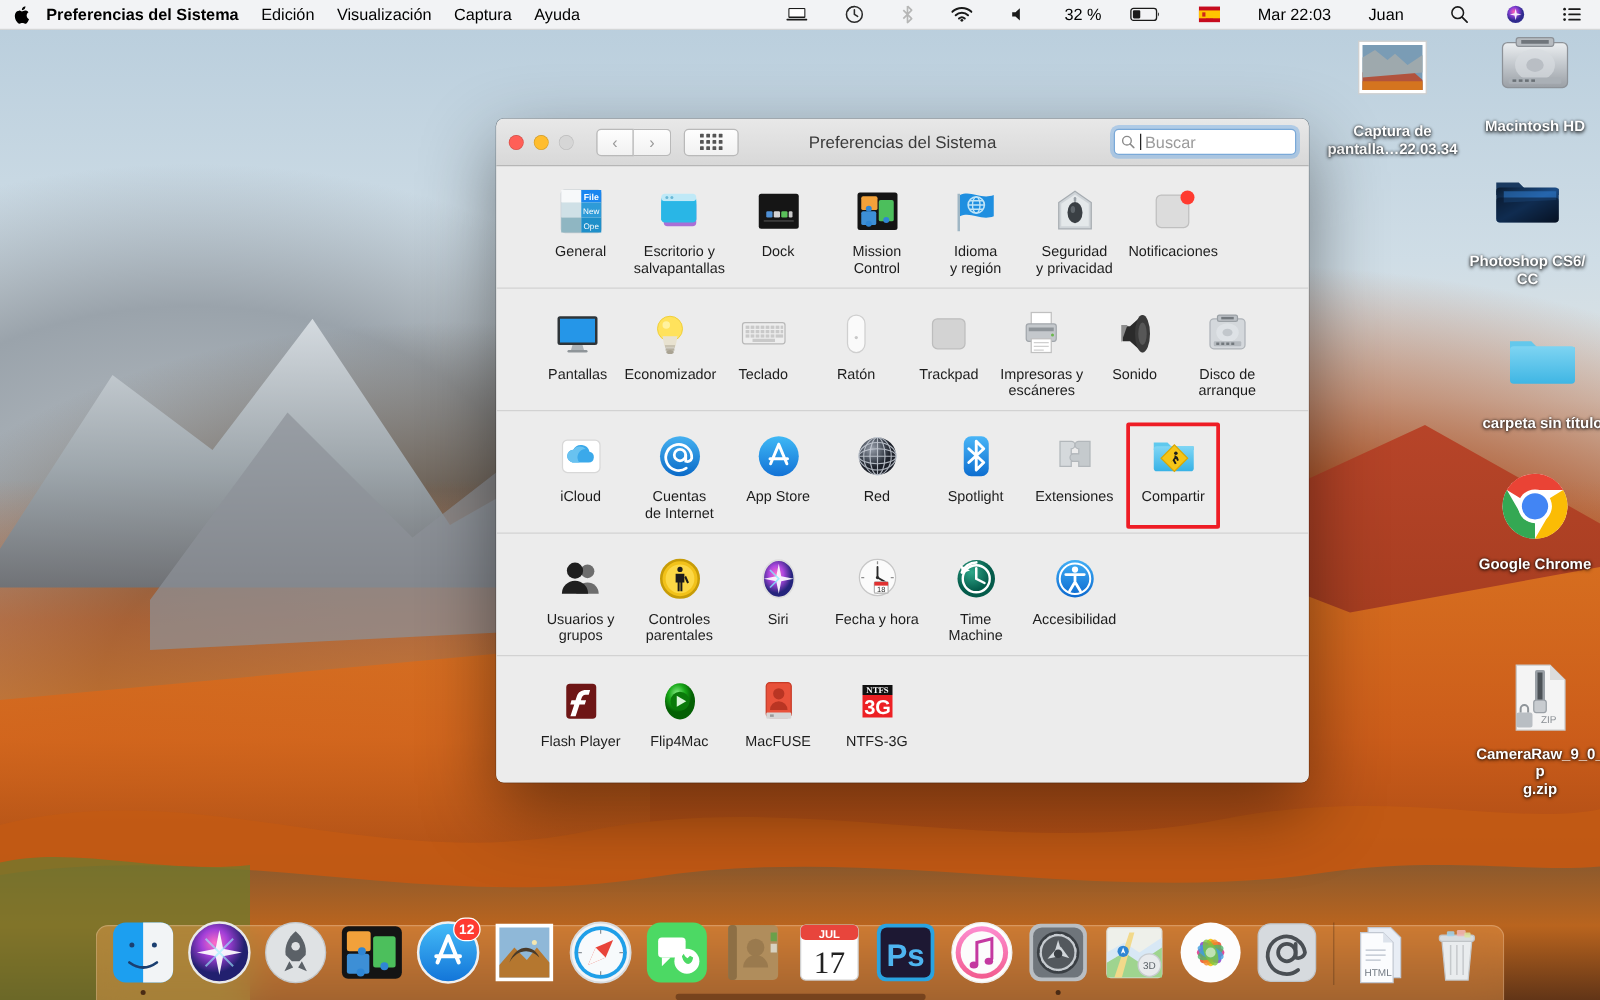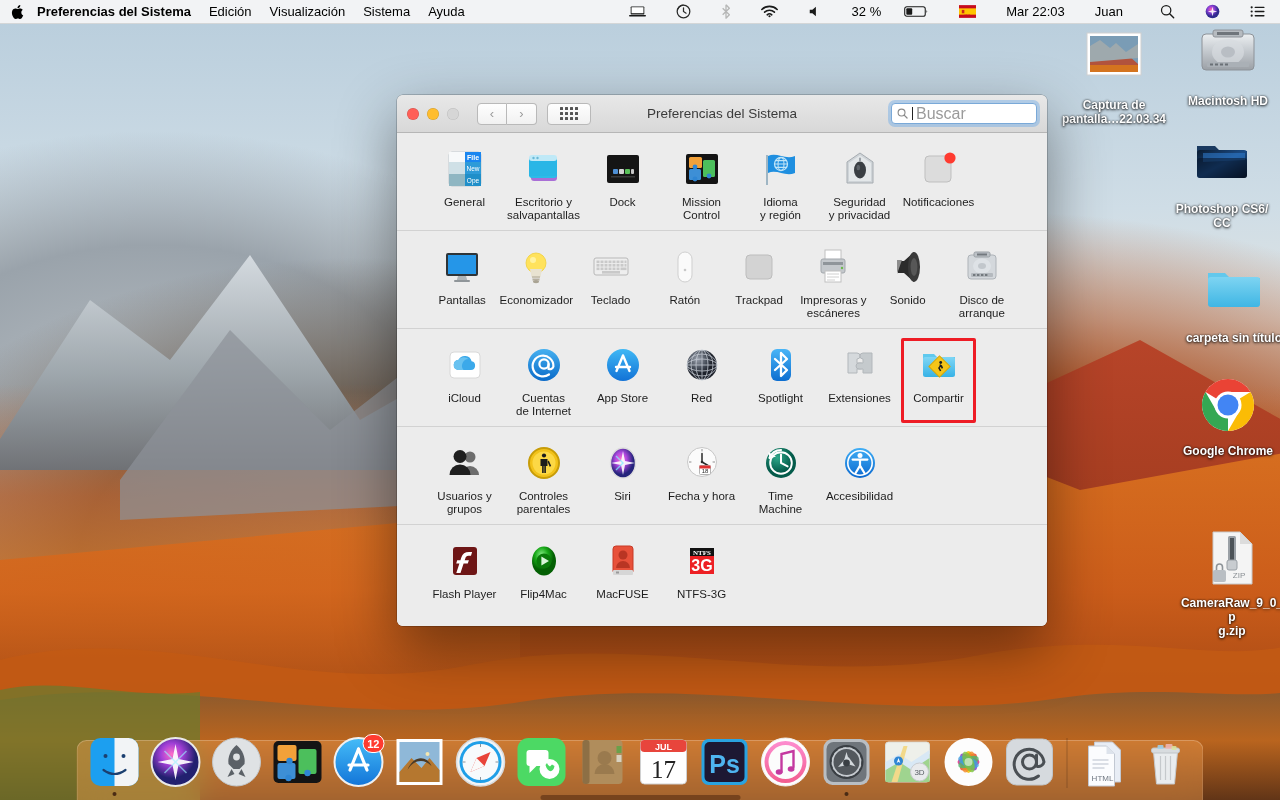--- a/index.html
+++ b/index.html
@@ -113,21 +113,21 @@
     font-size: 13.5px; color: #3b3b3b; pointer-events: none;
   }
   #sp-search {
     margin-left: auto; width: 146px; height: 21px; border-radius: 4px;
     background: #fff; border: 1px solid #7aa9d8;
     box-shadow: 0 0 0 3px rgba(110,170,230,.45);
     display: flex; align-items: center; padding: 0 5px; gap: 3px; position: relative; z-index: 2;
   }
   #sp-search .sicon { color: #8a8a8a; display: flex; }
   #sp-search .caret { width: 1px; height: 13px; background: #222; margin-left: 1px; }
-  #sp-search .ph { font-size: 16px; color: #9a9a9a; }
+  #sp-search .ph { font-size: 13px; color: #9a9a9a; }
 
   #sp-body { flex: 1; background: #ececec; overflow: hidden; }
   .pane-row {
     display: flex; padding: 14px 28px 8px 28px;
     border-bottom: 1px solid #d2d2d2;
   }
   .pane-row.last { border-bottom: none; }
   .pref {
     width: 79px; display: flex; flex-direction: column; align-items: center;
     position: relative;
@@ -212,21 +212,21 @@
 
 <div id="menubar">
   <div class="apple">
     <svg width="13" height="16" viewBox="0 0 26 32" aria-hidden="true">
       <path fill="#000" d="M20.6 16.9c0-3.5 2.9-5.2 3-5.3-1.6-2.4-4.2-2.7-5.1-2.7-2.2-.2-4.2 1.3-5.3 1.3s-2.8-1.3-4.6-1.2C6.3 9 4.1 10.4 2.9 12.6c-2.4 4.2-.6 10.5 1.8 13.9 1.2 1.7 2.6 3.5 4.4 3.5 1.8-.1 2.5-1.1 4.6-1.1s2.7 1.1 4.6 1.1c1.9 0 3.1-1.7 4.2-3.4 1.3-1.9 1.9-3.8 1.9-3.9-.1 0-3.8-1.4-3.8-5.8zM17.2 6.4c1-1.2 1.6-2.8 1.4-4.4-1.4.1-3.1 1-4.1 2.1-.9 1-1.7 2.7-1.5 4.2 1.6.1 3.2-.8 4.2-1.9z"></path>
     </svg>
   </div>
   <div class="mb-item bold">Preferencias del Sistema</div>
   <div class="mb-item">Edición</div>
   <div class="mb-item">Visualización</div>
-  <div class="mb-item">Sistema</div>
+  <div class="mb-item">Captura</div>
   <div class="mb-item">Ayuda</div>
 
   <div class="right">
     <span class="status">
       <svg width="17" height="13" viewBox="0 0 20 14">
           <rect x="2" y="1" width="16" height="9.5" rx="1" fill="#1a1a1a"></rect>
           <rect x="3" y="2" width="14" height="7" fill="#fff"></rect>
           <rect x="0" y="11" width="20" height="1.8" rx=".9" fill="#1a1a1a"></rect>
         </svg>
     </span>

